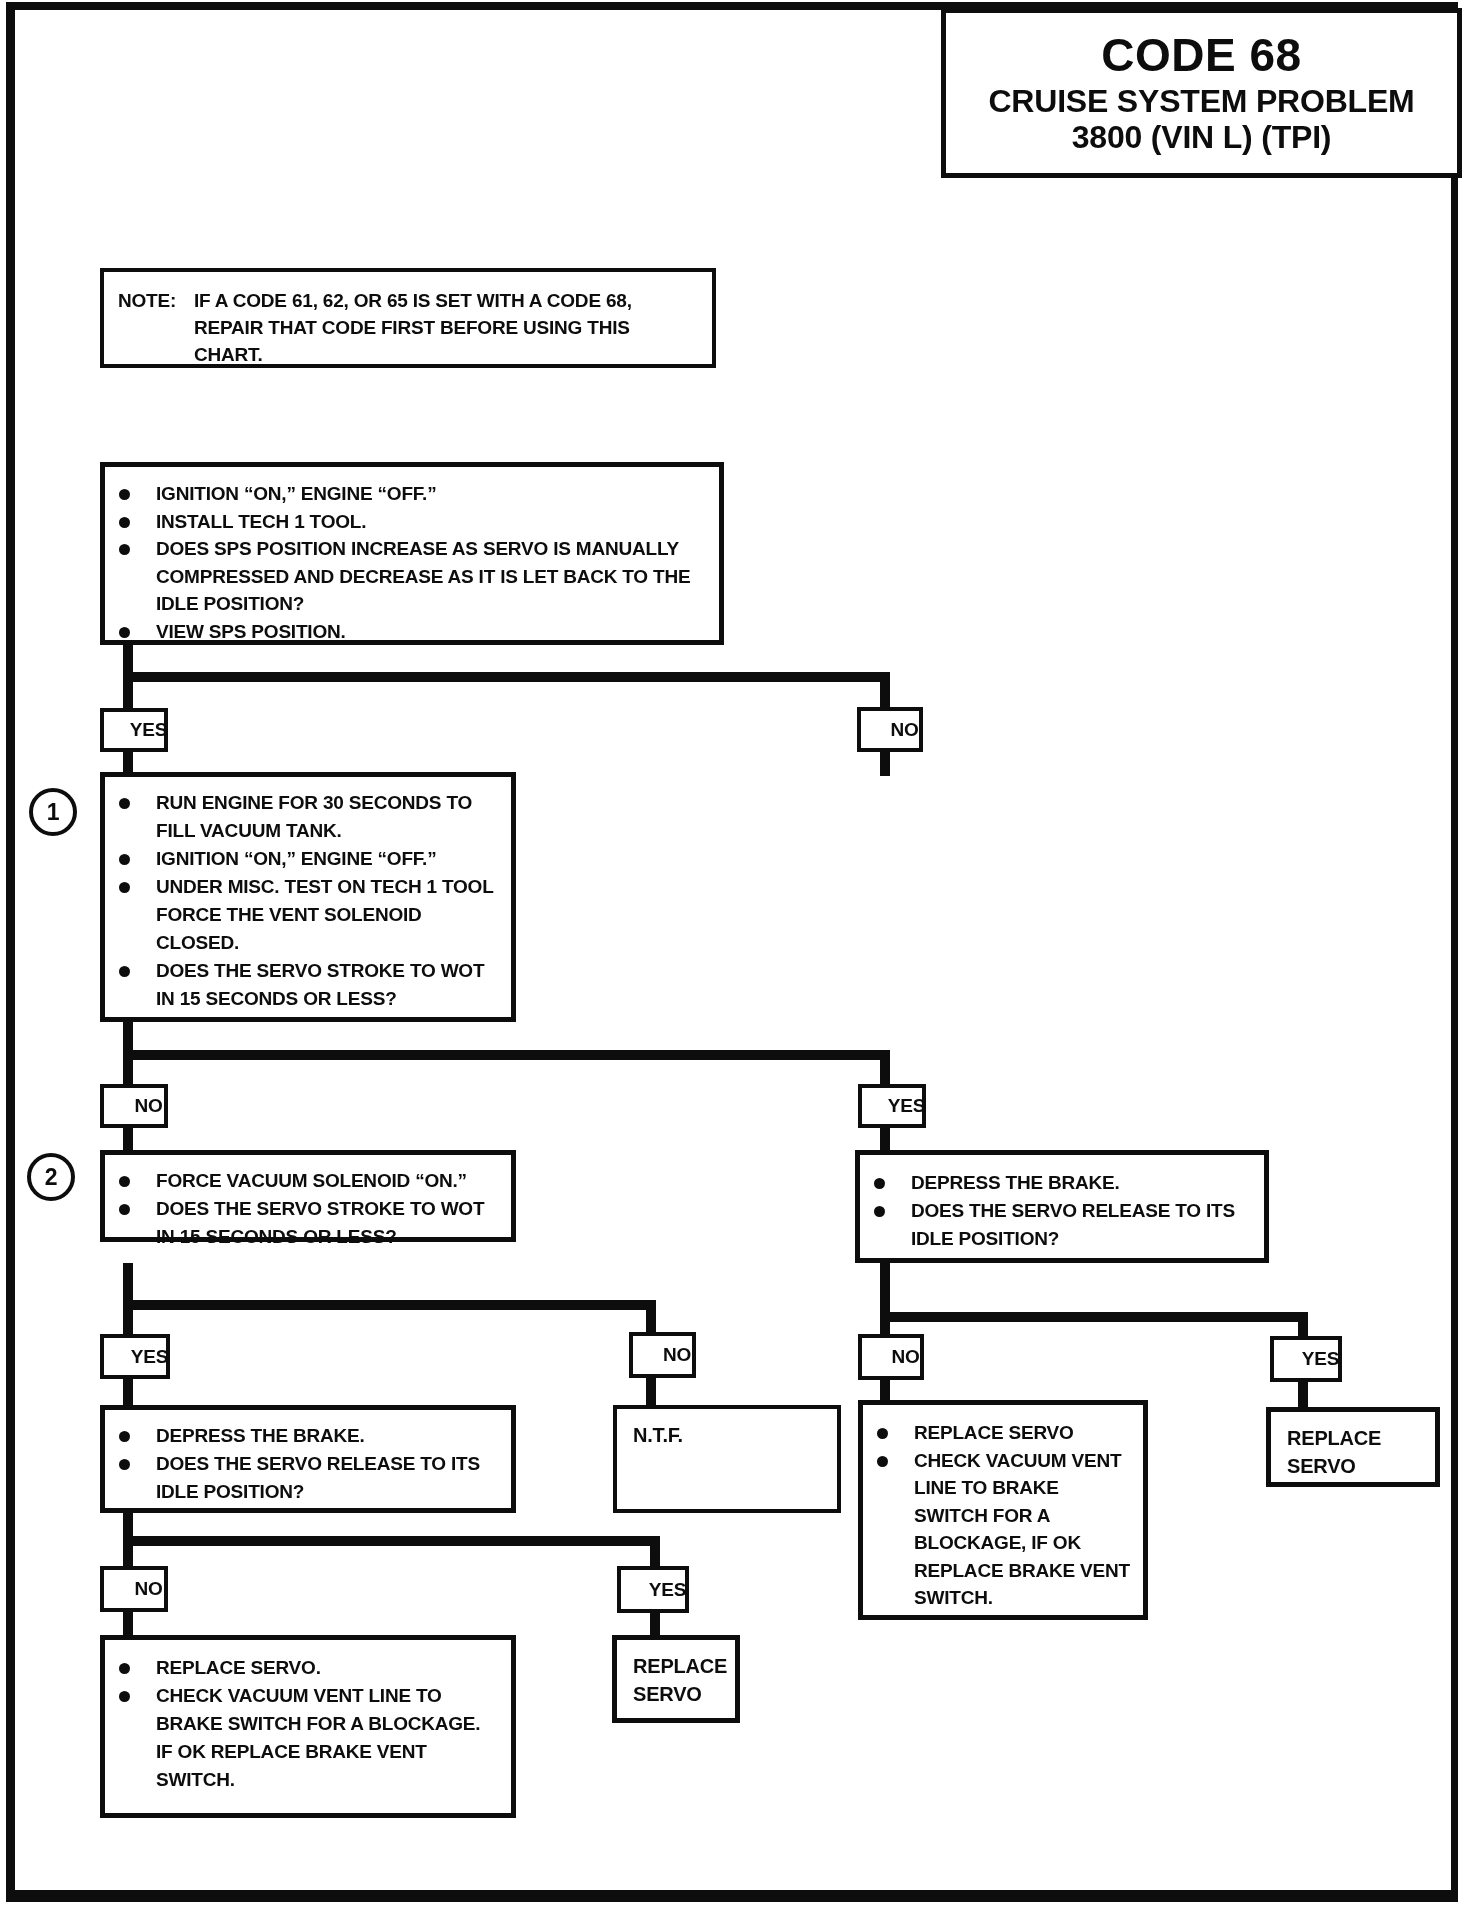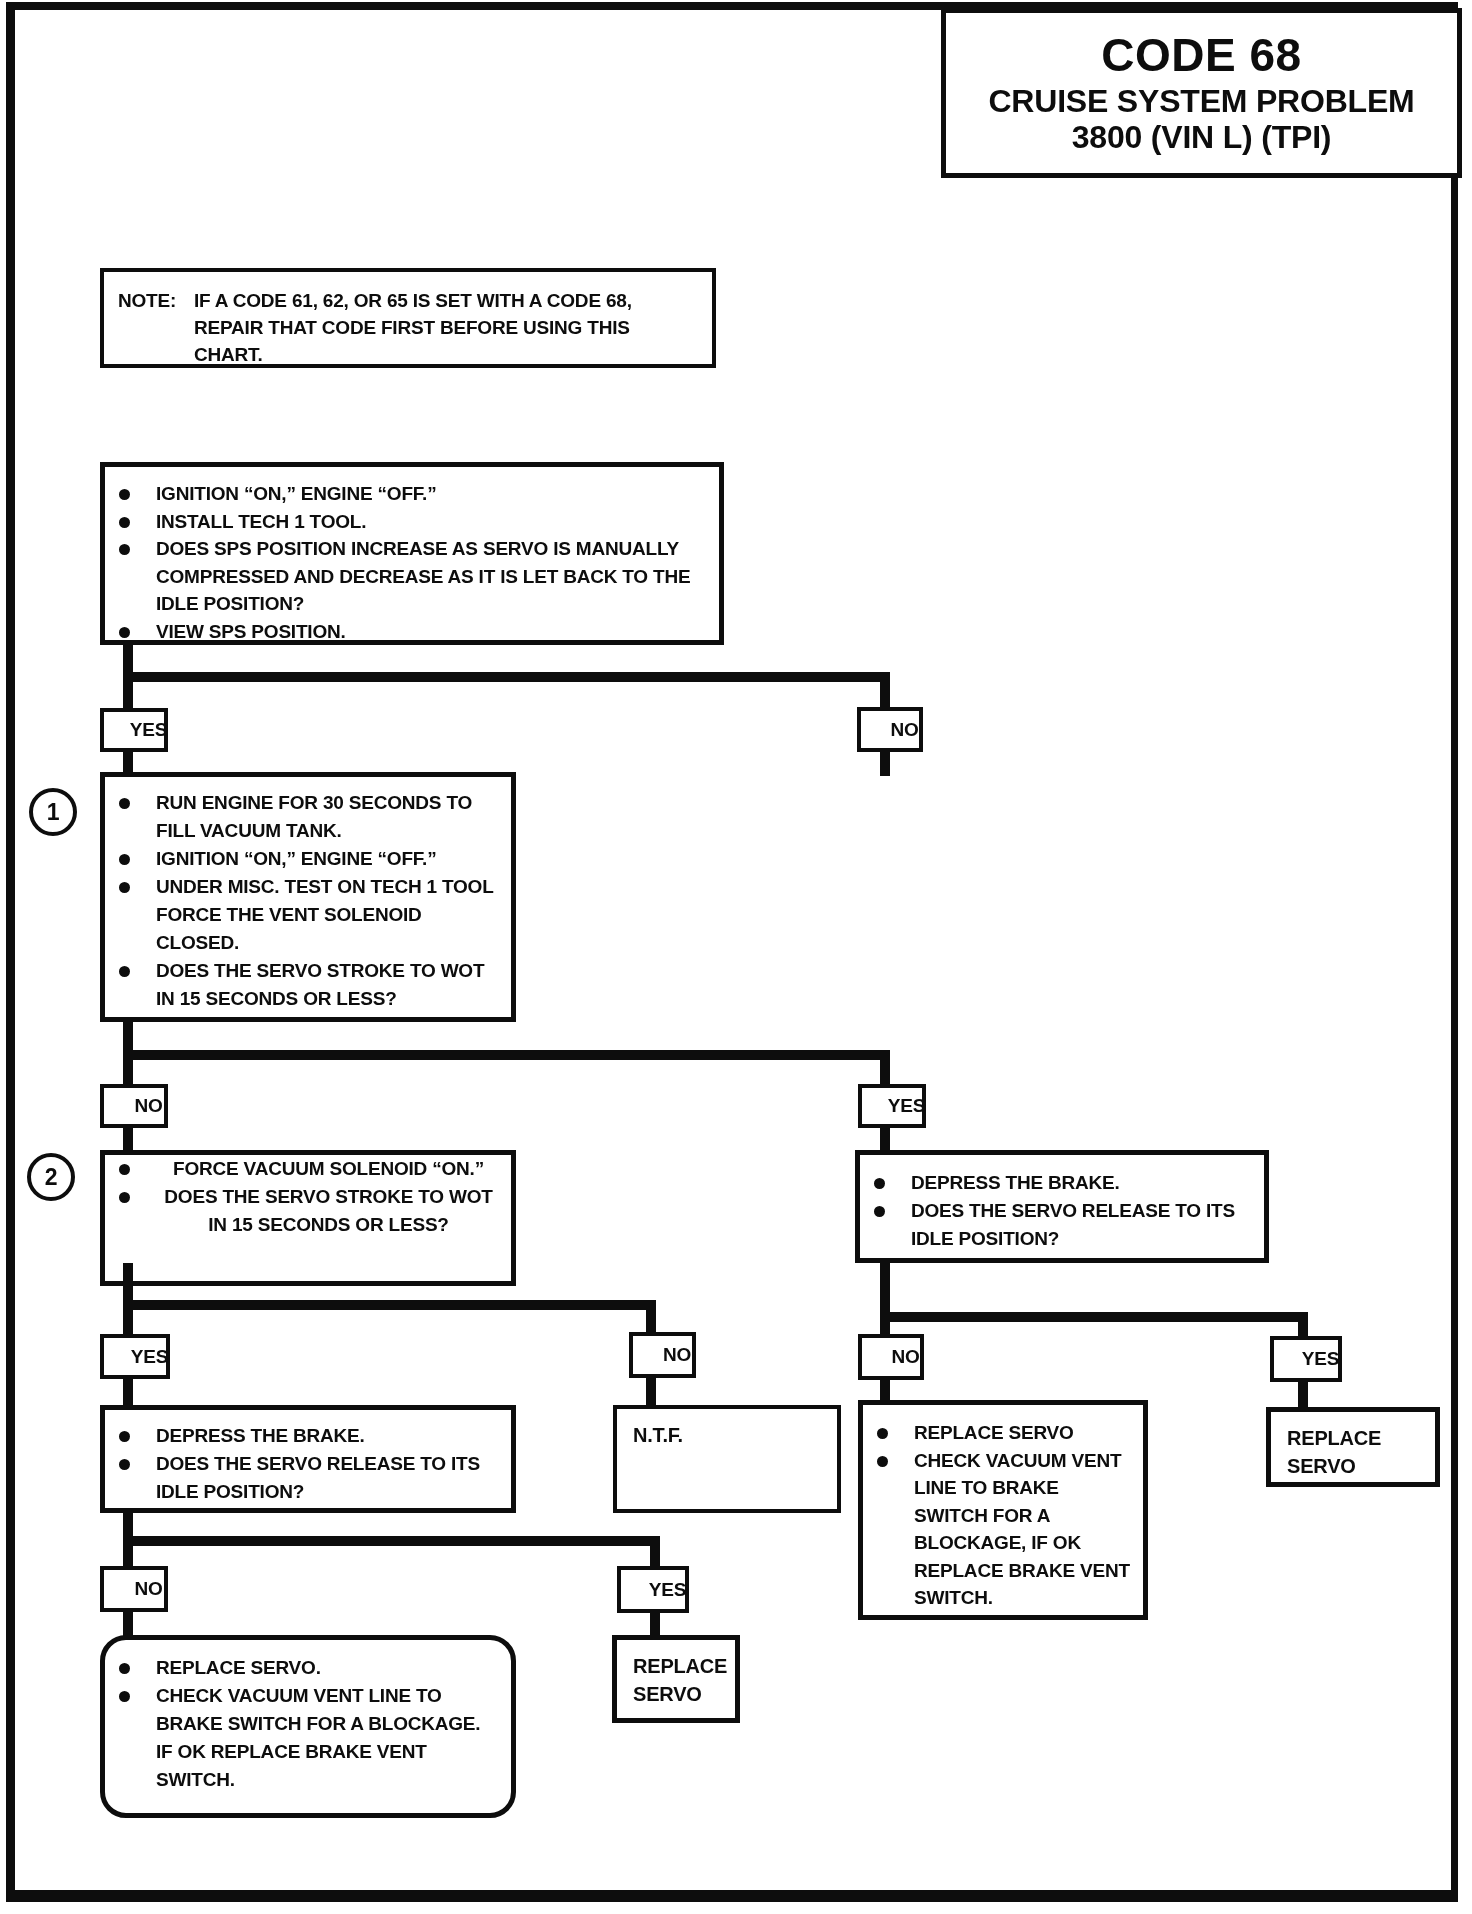--- a/index.html
+++ b/index.html
@@ -168,21 +168,21 @@
   <div class="tag" style="left:858px; top:1084px; width:68px; height:44px;">
       <span>YES</span>
     </div>
 
   <div class="vline" style="left:123px; top:1128px; width:10px; height:24px;"></div>
   <div class="vline" style="left:880px; top:1128px; width:10px; height:24px;"></div>
 
   <div class="circle" style="left:27px; top:1153px;">
     <span>2</span>
   </div>
-  <div class="box" style="left:100px; top:1150px; width:416px; height:136px; padding-top:0;text-align:center;">
+  <div class="box" style="left:100px; top:1150px; width:416px; height:92px; padding-top:12px;">
     <div class="bullets fs19b">
       <div class="brow">
           <span class="bdot"></span>
           <span class="btxt">FORCE VACUUM SOLENOID “ON.”</span>
         </div>
       <div class="brow">
           <span class="bdot"></span>
           <span class="btxt">DOES THE SERVO STROKE TO WOT IN 15 SECONDS OR LESS?</span>
         </div>
     </div>
@@ -273,21 +273,21 @@
   <div class="tag" style="left:100px; top:1566px; width:68px; height:46px;">
       <span>NO</span>
     </div>
   <div class="tag" style="left:617px; top:1566px; width:72px; height:47px;">
       <span>YES</span>
     </div>
 
   <div class="vline" style="left:123px; top:1612px; width:10px; height:25px;"></div>
   <div class="vline" style="left:650px; top:1613px; width:10px; height:22px;"></div>
 
-  <div class="box" style="left:100px; top:1635px; width:416px; height:183px; padding-top:14px;border-radius:26px;">
+  <div class="box" style="left:100px; top:1635px; width:416px; height:183px; padding-top:14px;">
     <div class="bullets fs19b">
       <div class="brow">
           <span class="bdot"></span>
           <span class="btxt">REPLACE SERVO.</span>
         </div>
       <div class="brow">
           <span class="bdot"></span>
           <span class="btxt">CHECK VACUUM VENT LINE TO BRAKE SWITCH FOR A BLOCKAGE. IF OK REPLACE BRAKE VENT SWITCH.</span>
         </div>
     </div>

